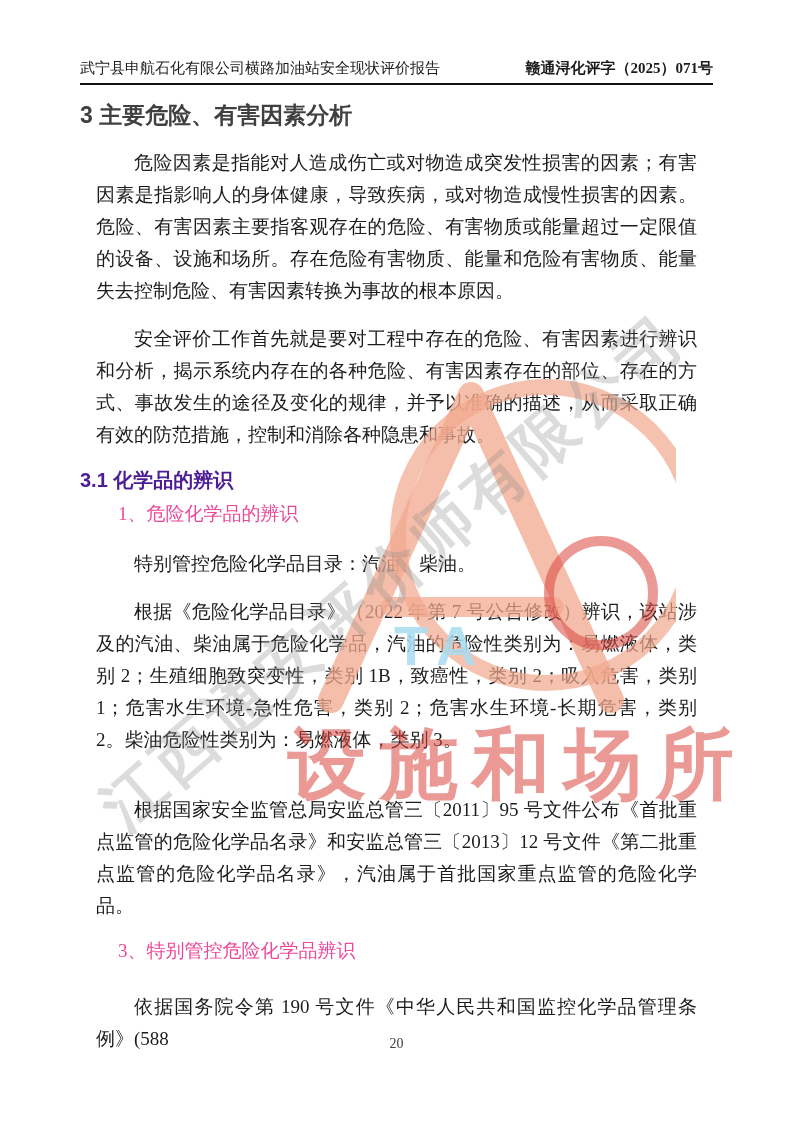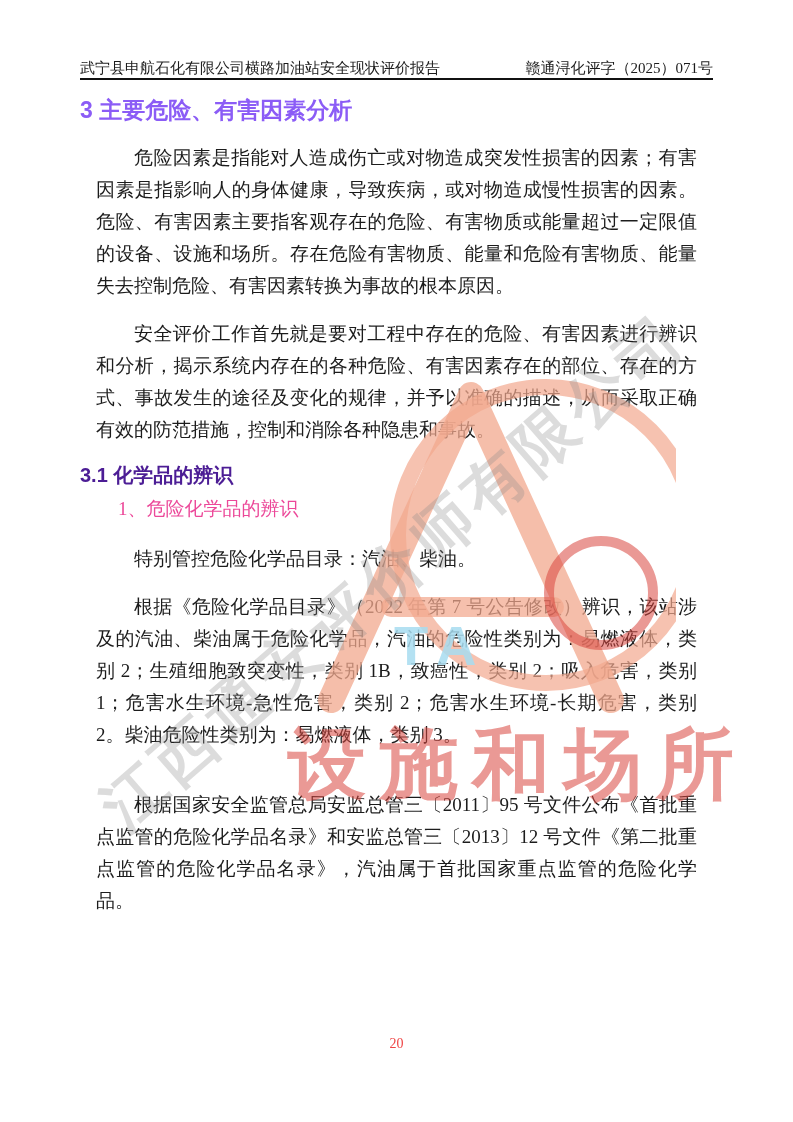--- a/index.html
+++ b/index.html
@@ -17,29 +17,30 @@
     left:80px;top:58px;
     width:633px;
   }
   .doc-header{
     display:flex;
     justify-content:space-between;
     align-items:flex-end;
     font-size:15px;
     line-height:20px;
     border-bottom:2px solid #111;
+    padding-bottom:5px;
   }
-  .doc-header .hdr-right{font-weight:normal;margin-left:20px;}
+  .doc-header .hdr-right{font-weight:bold;margin-left:20px;}
   h1.title{
     font-family:"Liberation Sans","DejaVu Sans",sans-serif;
     font-size:23px;
     line-height:32px;
     margin:14px 0 16px 0;
     font-weight:bold;
-    color:#8b5cf6;
+    color:#404040;
   }
   p.body{
     font-size:19px;
     line-height:32px;
     margin:16px;
     text-indent:2em;
     text-align:justify;
     text-justify:inter-ideograph;
   }
   h2.sec{
@@ -58,21 +59,21 @@
     text-indent:2em;
     color:#ec4899;
   }
   .spacer-s{height:6px;}
   .footer-pagenum{
     position:absolute;
     left:0;right:0;
     top:1036px;
     text-align:center;
     font-size:14px;
-    color:#ef4444;
+    color:#404040;
   }
   
   .watermark{
     position:absolute;left:0;top:5px;width:793px;height:1122px;
     pointer-events:none;
     z-index:5;
     margin-left:16px;
   }
   .wm-diagonal{
     position:absolute;
@@ -121,23 +122,25 @@
     <h2 class="sec">3.1 化学品的辨识</h2>
 
     <h3 class="sub">1、危险化学品的辨识</h3>
     <div class="spacer-s"></div>
     <p class="body">特别管控危险化学品目录：汽油、柴油。</p>
     <p class="body">根据《危险化学品目录》（2022 年第 7 号公告修改）辨识，该站涉及的汽油、柴油属于危险化学品，汽油的危险性类别为：易燃液体，类别 2；生殖细胞致突变性，类别 1B，致癌性，类别 2；吸入危害，类别 1；危害水生环境-急性危害，类别 2；危害水生环境-长期危害，类别 2。柴油危险性类别为：易燃液体，类别 3。</p>
 
     <div class="spacer-s"></div>
     <p class="body">根据国家安全监管总局安监总管三〔2011〕95 号文件公布《首批重点监管的危险化学品名录》和安监总管三〔2013〕12 号文件《第二批重点监管的危险化学品名录》，汽油属于首批国家重点监管的危险化学品。</p>
 
+    <h3 class="sub">3、特别管控危险化学品辨识</h3>
     <div class="spacer-s"></div>
 
     <div class="spacer-s"></div>
+    <p class="body">依据国务院令第 190 号文件《中华人民共和国监控化学品管理条例》(588</p>
 
   </div>
 
   <div class="watermark">
 
     <svg class="wm-logo" width="420" height="390" viewBox="0 0 420 390">
       <circle cx="290" cy="200" r="148" fill="none" stroke="#f2a88e" stroke-width="16" opacity="0.70"></circle>
       <path d="M75,365 L215,60 L355,365" fill="none" stroke="#f2a88e" stroke-width="26" stroke-linecap="round" stroke-linejoin="round" opacity="0.75"></path>
       <path d="M135,272 L298,272" fill="none" stroke="#f2a88e" stroke-width="20" stroke-linecap="round" opacity="0.72"></path>
       <circle cx="345" cy="258" r="52" fill="none" stroke="#d8463e" stroke-width="10" opacity="0.55"></circle>

